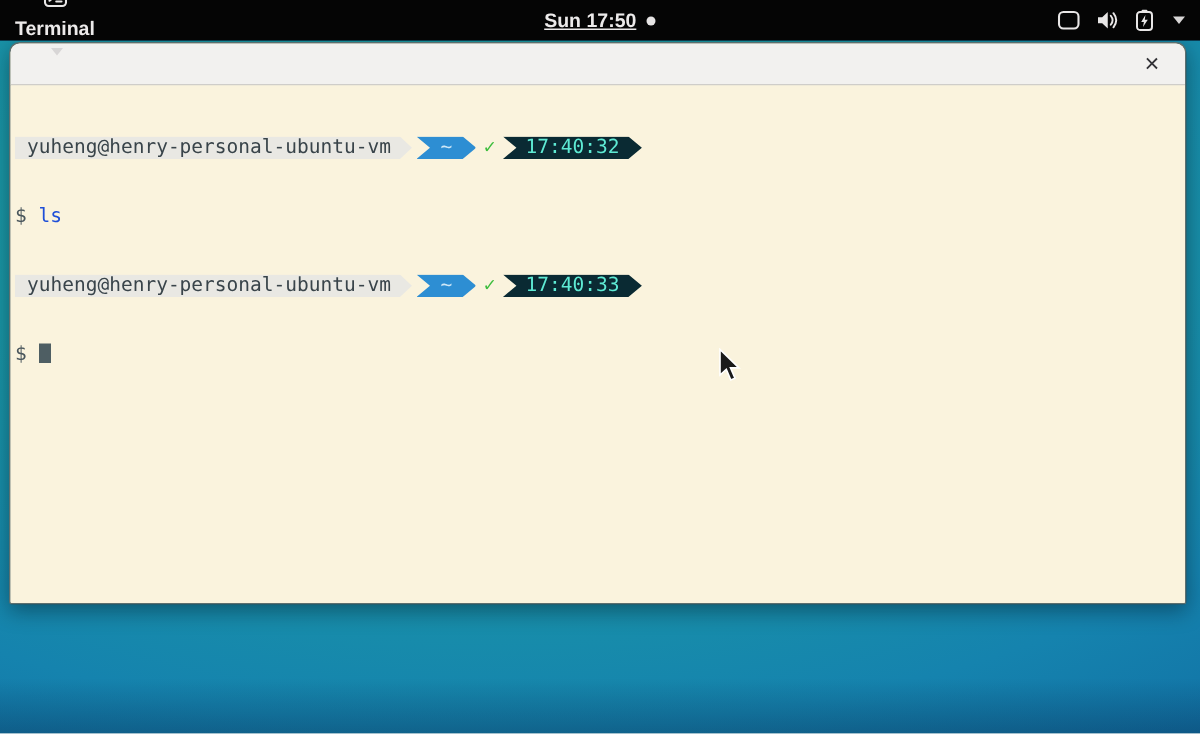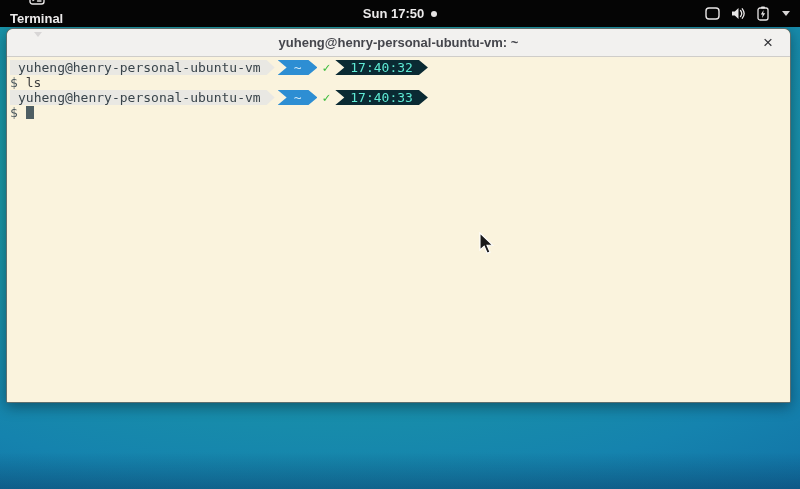--- a/index.html
+++ b/index.html
@@ -9,21 +9,21 @@
     font-family:"Liberation Sans", sans-serif; background:#0f66a0;
   }
 
   
   .topbar {
     position:absolute; top:0; left:0; width:800px; height:27px;
     background:#050505; color:#eceaea; display:flex; align-items:center;
     font-size:13px; z-index:30;
   }
   .tb-left { flex:1; display:flex; align-items:center; gap:14px; padding-left:10px; }
-  .tb-center { flex:0 0 auto; display:flex; align-items:center; }
+  .tb-center { flex:0 0 auto; display:flex; align-items:center;text-decoration:underline; }
   .tb-right { flex:1; display:flex; align-items:center; justify-content:flex-end; gap:11px; padding-right:10px; }
   .activities {
     background:none; border:none; color:#eceaea; font:600 13px "Liberation Sans", sans-serif;
     padding:4px 6px; cursor:pointer;
   }
   .appmenu { display:flex; align-items:center; gap:6px; cursor:pointer; font-weight:600;flex-direction:column; }
   .term-icon svg, .tb-right svg { display:block; }
   .dd-tri {
     width:0; height:0; border-left:4px solid transparent; border-right:4px solid transparent;
     border-top:5px solid #d8d6d6; margin-left:2px;
@@ -58,37 +58,37 @@
     background:none; border:none; color:#323236; font:400 17px "Liberation Sans", sans-serif;
     cursor:pointer; line-height:24px;
   }
 
   
   .term-body {
     height:346px; background:#faf3dd; padding:3px 0 0 3px;
     font:13px "DejaVu Sans Mono", monospace; color:#39444a;
     cursor:text;
   }
-  .line { height:15px; line-height:15px; white-space:pre; }
+  .line { height:15px; line-height:15px; white-space:pre;margin-top:31px; }
   .prompt-line { display:flex; align-items:stretch; }
   .seg-host {
     background:#e9e8e3; color:#39444a; padding:0 14px 0 8px;
     clip-path:polygon(0 0, calc(100% - 8px) 0, 100% 50%, calc(100% - 8px) 100%, 0 100%);
   }
   .seg-path {
     background:#2d8ed3; color:#cfe8f7; padding:0 16px; margin-left:3px;
     clip-path:polygon(0 0, calc(100% - 9px) 0, 100% 50%, calc(100% - 9px) 100%, 0 100%, 9px 50%);
   }
   .check { color:#3cbd3c; font-weight:bold; margin:0 5px; }
   .seg-time {
     background:#0a2a33; color:#5eead4; padding:0 15px;
     clip-path:polygon(0 0, calc(100% - 9px) 0, 100% 50%, calc(100% - 9px) 100%, 0 100%, 9px 50%);
   }
   .dollar { color:#49565c; }
-  .cmd { color:#404040; }
+  .cmd { color:#1d4ed8; }
   .listing { color:#2b9b9b; }
   .block-cursor {
     display:inline-block; width:8px; height:13px; background:#4e5e63;
     vertical-align:middle; margin-left:8px; margin-top:-2px;
   }
 
   
   .pointer { position:absolute; left:478px; top:205px; z-index:40; pointer-events:none; }
 </style>
 </head>
@@ -137,21 +137,20 @@
         </svg>
       </span>
       <span class="dd-tri"></span>
     </div>
   </div>
 
   <div class="desktop">
 
     <div class="window">
       <div class="titlebar">
-        <span class="title">yuheng@henry-personal-ubuntu-vm: ~</span>
         <button class="close-btn">×</button>
       </div>
 
       <div class="term-body">
 
         <div class="line prompt-line">
           <span class="seg-host">yuheng@henry-personal-ubuntu-vm</span>
           <span class="seg-path">~</span>
           <span class="check">✓</span>
           <span class="seg-time">17:40:32</span>

